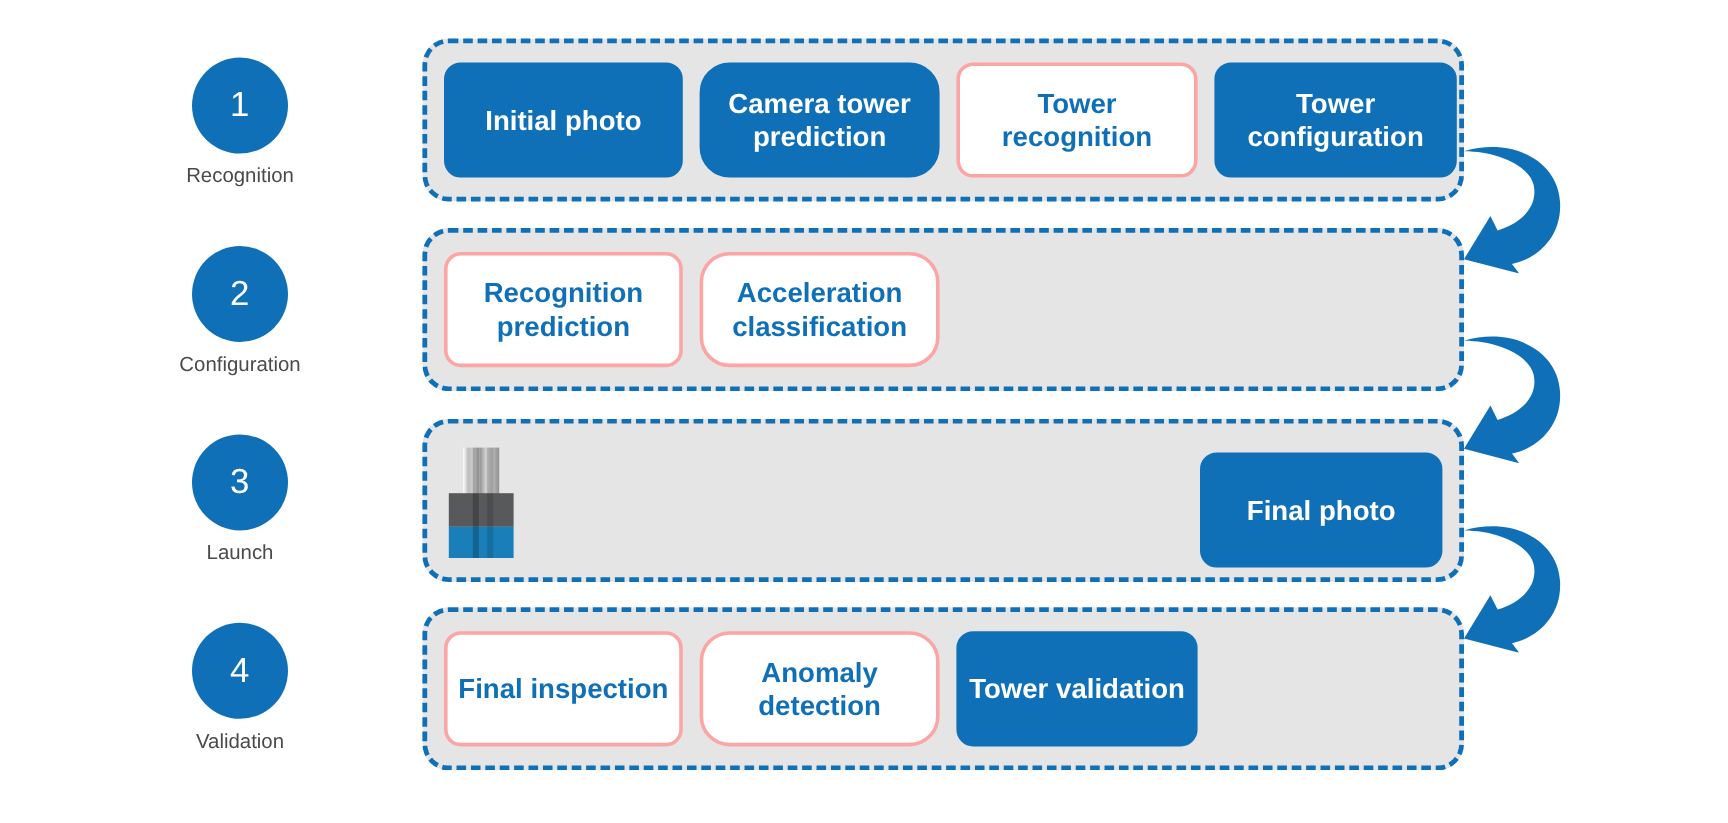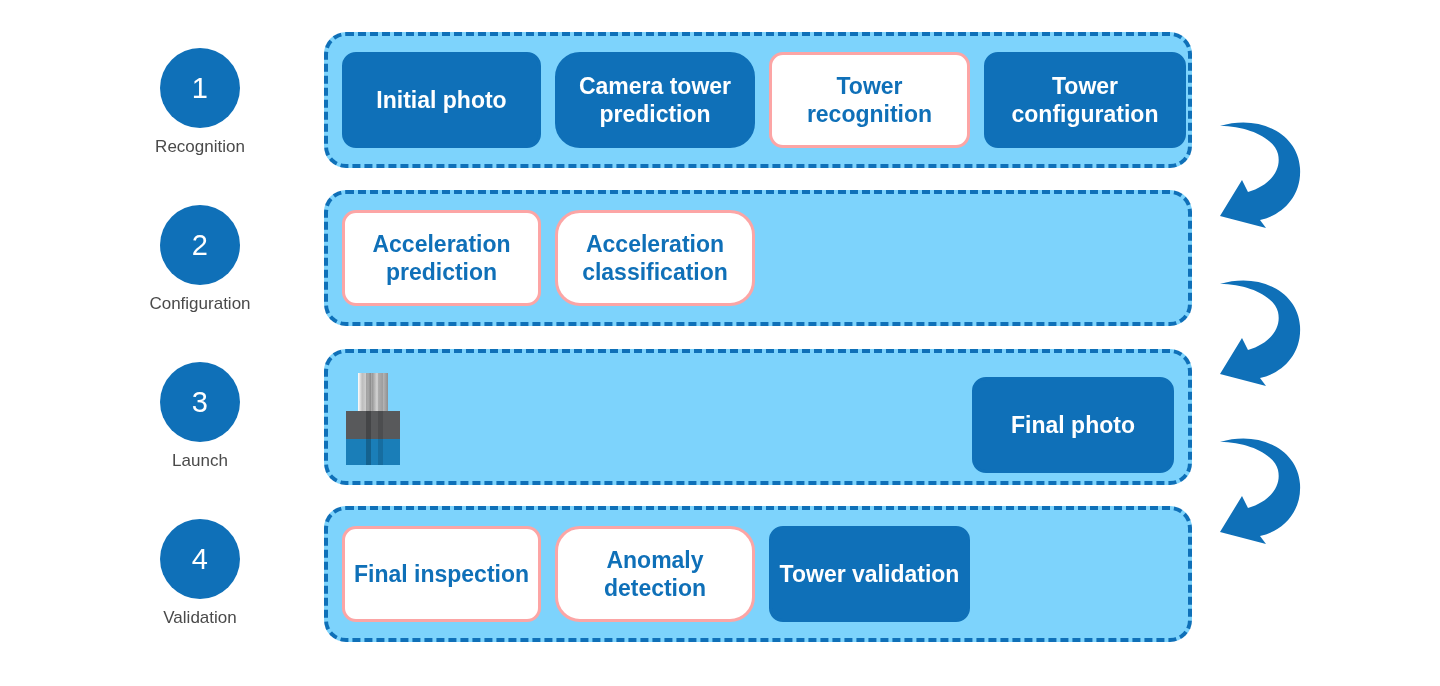--- a/index.html
+++ b/index.html
@@ -45,26 +45,26 @@
     font-size: 17px;
     color: #4A4A4A;
     font-weight: 400;
     white-space: nowrap;
     text-align: center;
   }
 
   
   .group {
     position: absolute;
-    left: 324px;
+    left: 352px;
     width: 868px;
     border: 4px dashed #0F70B8;
     border-radius: 22px;
     box-sizing: border-box;
-    background: #7dd3fc;
+    background: #e5e5e5;
   }
 
   .group-inner {
     position: absolute;
     top: 0;
     left: 0;
     right: 0;
     bottom: 0;
     display: flex;
     align-items: center;
@@ -182,21 +182,21 @@
     <div class="group-inner">
       <div class="task filled w1">Initial photo</div>
       <div class="task filled w2">Camera tower prediction</div>
       <div class="task outline w3">Tower recognition</div>
       <div class="task filled w4">Tower configuration</div>
     </div>
   </div>
 
   <div class="group" style="top:190px; height:136px;">
     <div class="group-inner">
-      <div class="task outline w1">Acceleration prediction</div>
+      <div class="task outline w1">Recognition prediction</div>
       <div class="task outline w2">Acceleration classification</div>
     </div>
   </div>
 
   <div class="group" style="top:349px; height:136px;">
     <div class="group-inner">
       <div class="tower">
         <div class="t-upper"></div>
         <div class="t-mid"></div>
         <div class="t-low"></div>

